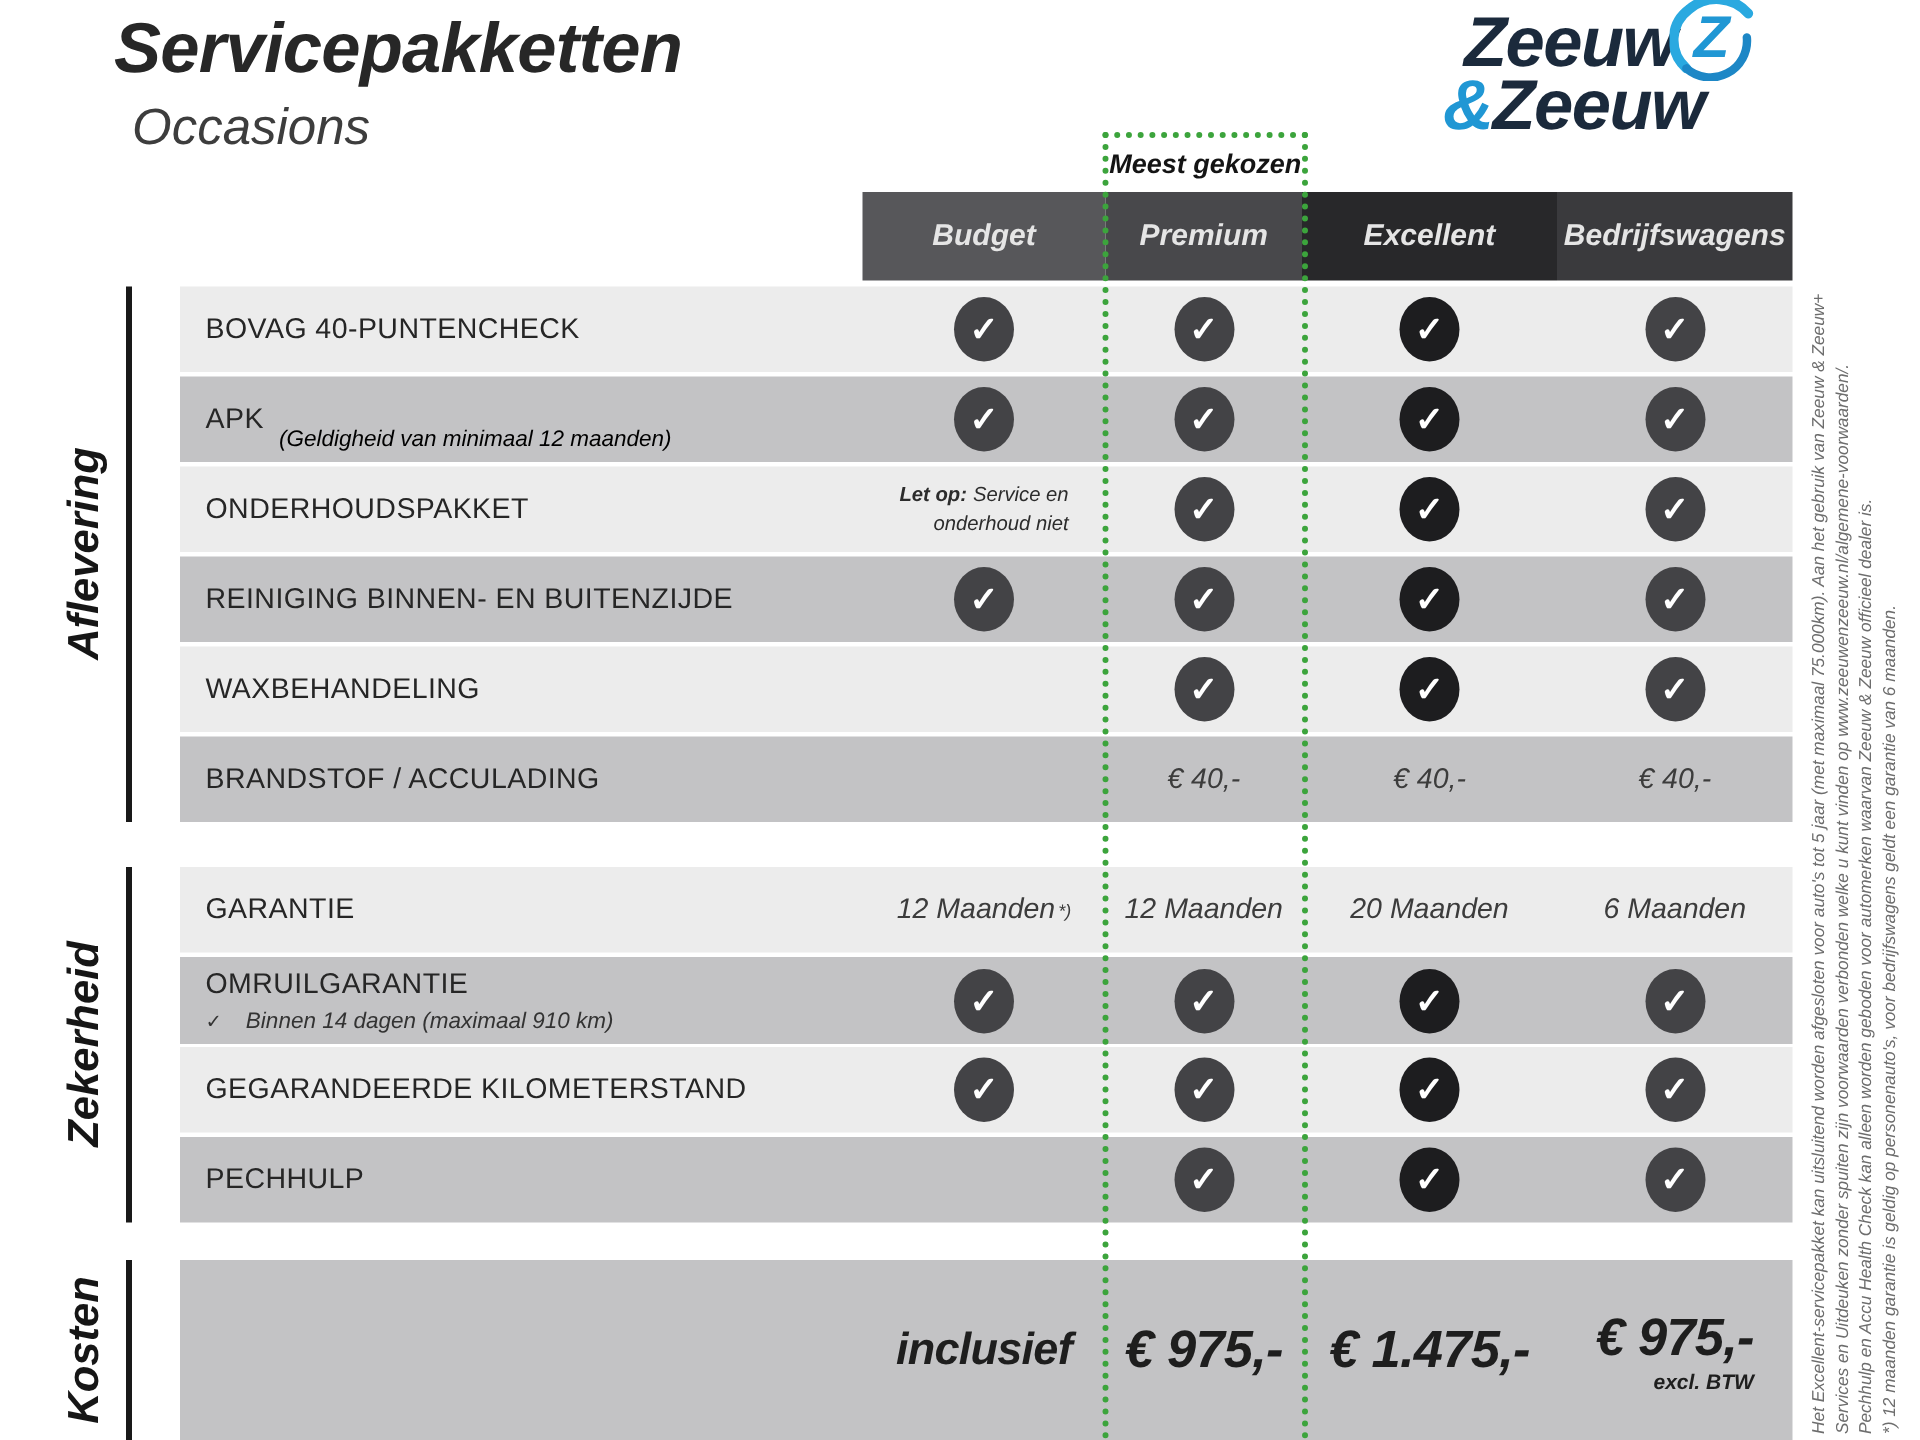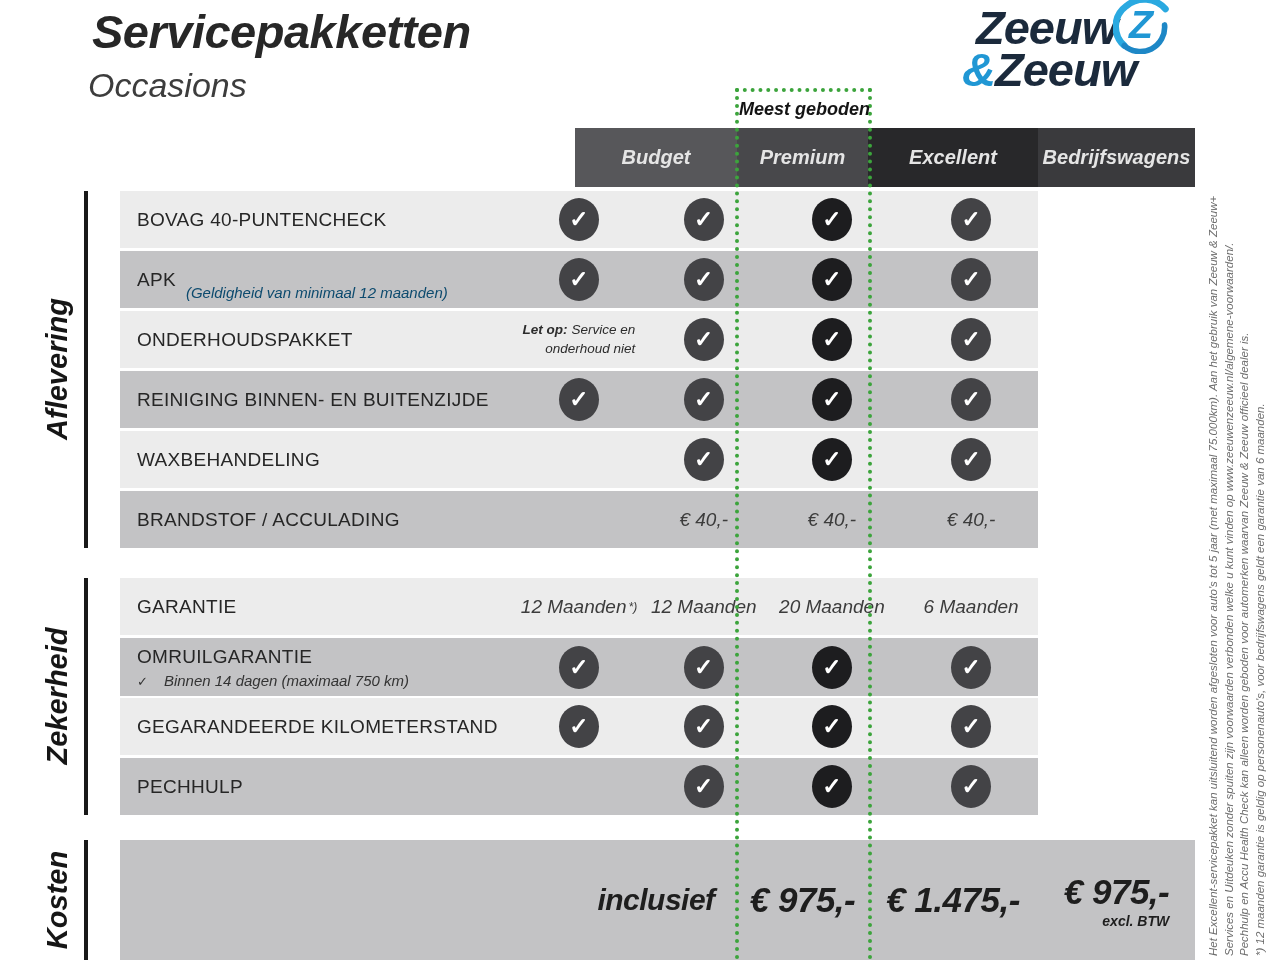--- a/index.html
+++ b/index.html
@@ -1,20 +1,20 @@
 <!DOCTYPE html>
 <html><head>
 <meta charset="utf-8">
 <style>
   * { margin:0; padding:0; box-sizing:border-box; }
   body { background:#fff; font-family:"Liberation Sans", sans-serif; }
   .page { position:relative; width:1280px; height:960px; background:#ffffff; overflow:hidden; }
 
   
-  .title { position:absolute; left:92px; top:4px; font-size:47px; font-weight:800; font-style:italic; color:#272727; letter-spacing:-0.5px; }
+  .title { position:absolute; left:76px; top:4px; font-size:47px; font-weight:800; font-style:italic; color:#272727; letter-spacing:-0.5px; }
   .subtitle { position:absolute; left:88px; top:66px; font-size:34px; font-weight:300; font-style:italic; color:#3d3d3d; }
 
   .logo { position:absolute; left:962px; top:2px; font-size:47px; font-weight:800; font-style:italic; letter-spacing:-1px; line-height:52px; }
   .logo .l1 { padding-left:14px; display:flex; align-items:center; }
   .logo .l2 { margin-top:-10px; }
   .ldark { color:#1b2a3c; }
   .lblue { color:#2097d4; }
   .swoosh { margin-left:-4px; margin-top:-8px; }
 
   
@@ -29,27 +29,27 @@
   .highlight-box { position:absolute; left:735px; top:88px; width:137px; height:872px; z-index:60; pointer-events:none;
                    border-left:4px dotted #3ca43c; border-right:4px dotted #3ca43c; border-top:4px dotted #3ca43c; }
   .mc-label { text-align:center; font-style:italic; font-weight:700; font-size:18px; color:#141414; margin-top:7px; white-space:nowrap; }
 
   
   .vline  { position:absolute; left:84px; width:4px; background:#191919; }
   .vlabel { position:absolute; left:57px; transform:translate(-50%,-50%) rotate(-90deg);
             font-style:italic; font-size:29px; font-weight:600; color:#161616; white-space:nowrap; }
 
   
-  .row { position:absolute; left:120px; width:918px; height:57px; display:flex; align-items:stretch; }
+  .row { position:absolute; left:120px; width:1075px; height:57px; display:flex; align-items:stretch; }
   .light { background:#ececec; }
   .dark  { background:#c3c3c5; }
   .rlabel { width:455px; display:flex; align-items:center; padding-left:17px; }
   .rlabel.col { flex-direction:column; align-items:flex-start; justify-content:center; }
   .lbl { font-size:19px; font-weight:500; color:#262626; letter-spacing:0.3px; }
-  .sub { font-style:italic; font-size:15px; color:#0c4a6e; margin-left:10px; padding-top:2px;margin-top:24px; }
+  .sub { font-style:italic; font-size:15px; color:#000000; margin-left:10px; padding-top:2px;margin-top:24px; }
   .sub2 { margin-top:4px; font-size:15px; color:#333; display:flex; align-items:baseline; }
   .subchk { font-size:13px; margin-right:16px; color:#333; }
   .subtxt { font-style:italic; }
   .cell { display:flex; align-items:center; justify-content:center; }
   .cb { width:162px; } .cp { width:131px; } .ce { width:170px; } .cw { width:157px; }
 
   .check { width:40px; height:43px; border-radius:50%; background:#434346; display:flex; align-items:center; justify-content:center; }
   .check::after { content:"✓"; color:#fff; font-size:23px; font-weight:bold; }
   .cell.ce .check { background:#1d1d1f; }
 
@@ -238,21 +238,21 @@
     <div class="cell cw">
         <span class="val">6 Maanden</span>
       </div>
   </div>
 
   <div class="row dark" style="top:638px;height:58px">
     <div class="rlabel col">
       <span class="lbl">OMRUILGARANTIE</span>
       <span class="sub2">
         <span class="subchk">✓</span>
-        <span class="subtxt">Binnen 14 dagen (maximaal 750 km)</span>
+        <span class="subtxt">Binnen 14 dagen (maximaal 910 km)</span>
       </span>
     </div>
     <div class="cell cb">
         <span class="check"></span>
       </div>
     <div class="cell cp">
         <span class="check"></span>
       </div>
     <div class="cell ce">
         <span class="check"></span>
@@ -309,21 +309,21 @@
       </div>
     <div class="cell cw">
       <div class="pricewrap">
         <span class="price">€ 975,-</span>
         <span class="pricenote">excl. BTW</span>
       </div>
     </div>
   </div>
 
   <div class="highlight-box">
-    <div class="mc-label">Meest geboden</div>
+    <div class="mc-label">Meest gekozen</div>
   </div>
 
   <div class="fineprint">
     <div>Het Excellent-servicepakket kan uitsluitend worden afgesloten voor auto's tot 5 jaar (met maximaal 75.000km). Aan het gebruik van Zeeuw &amp; Zeeuw+</div>
     <div>Services en Uitdeuken zonder spuiten zijn voorwaarden verbonden welke u kunt vinden op www.zeeuwenzeeuw.nl/algemene-voorwaarden/.</div>
     <div>Pechhulp en Accu Health Check kan alleen worden geboden voor automerken waarvan Zeeuw &amp; Zeeuw officieel dealer is.</div>
     <div>*) 12 maanden garantie is geldig op personenauto's, voor bedrijfswagens geldt een garantie van 6 maanden.</div>
   </div>
 
 </div>

